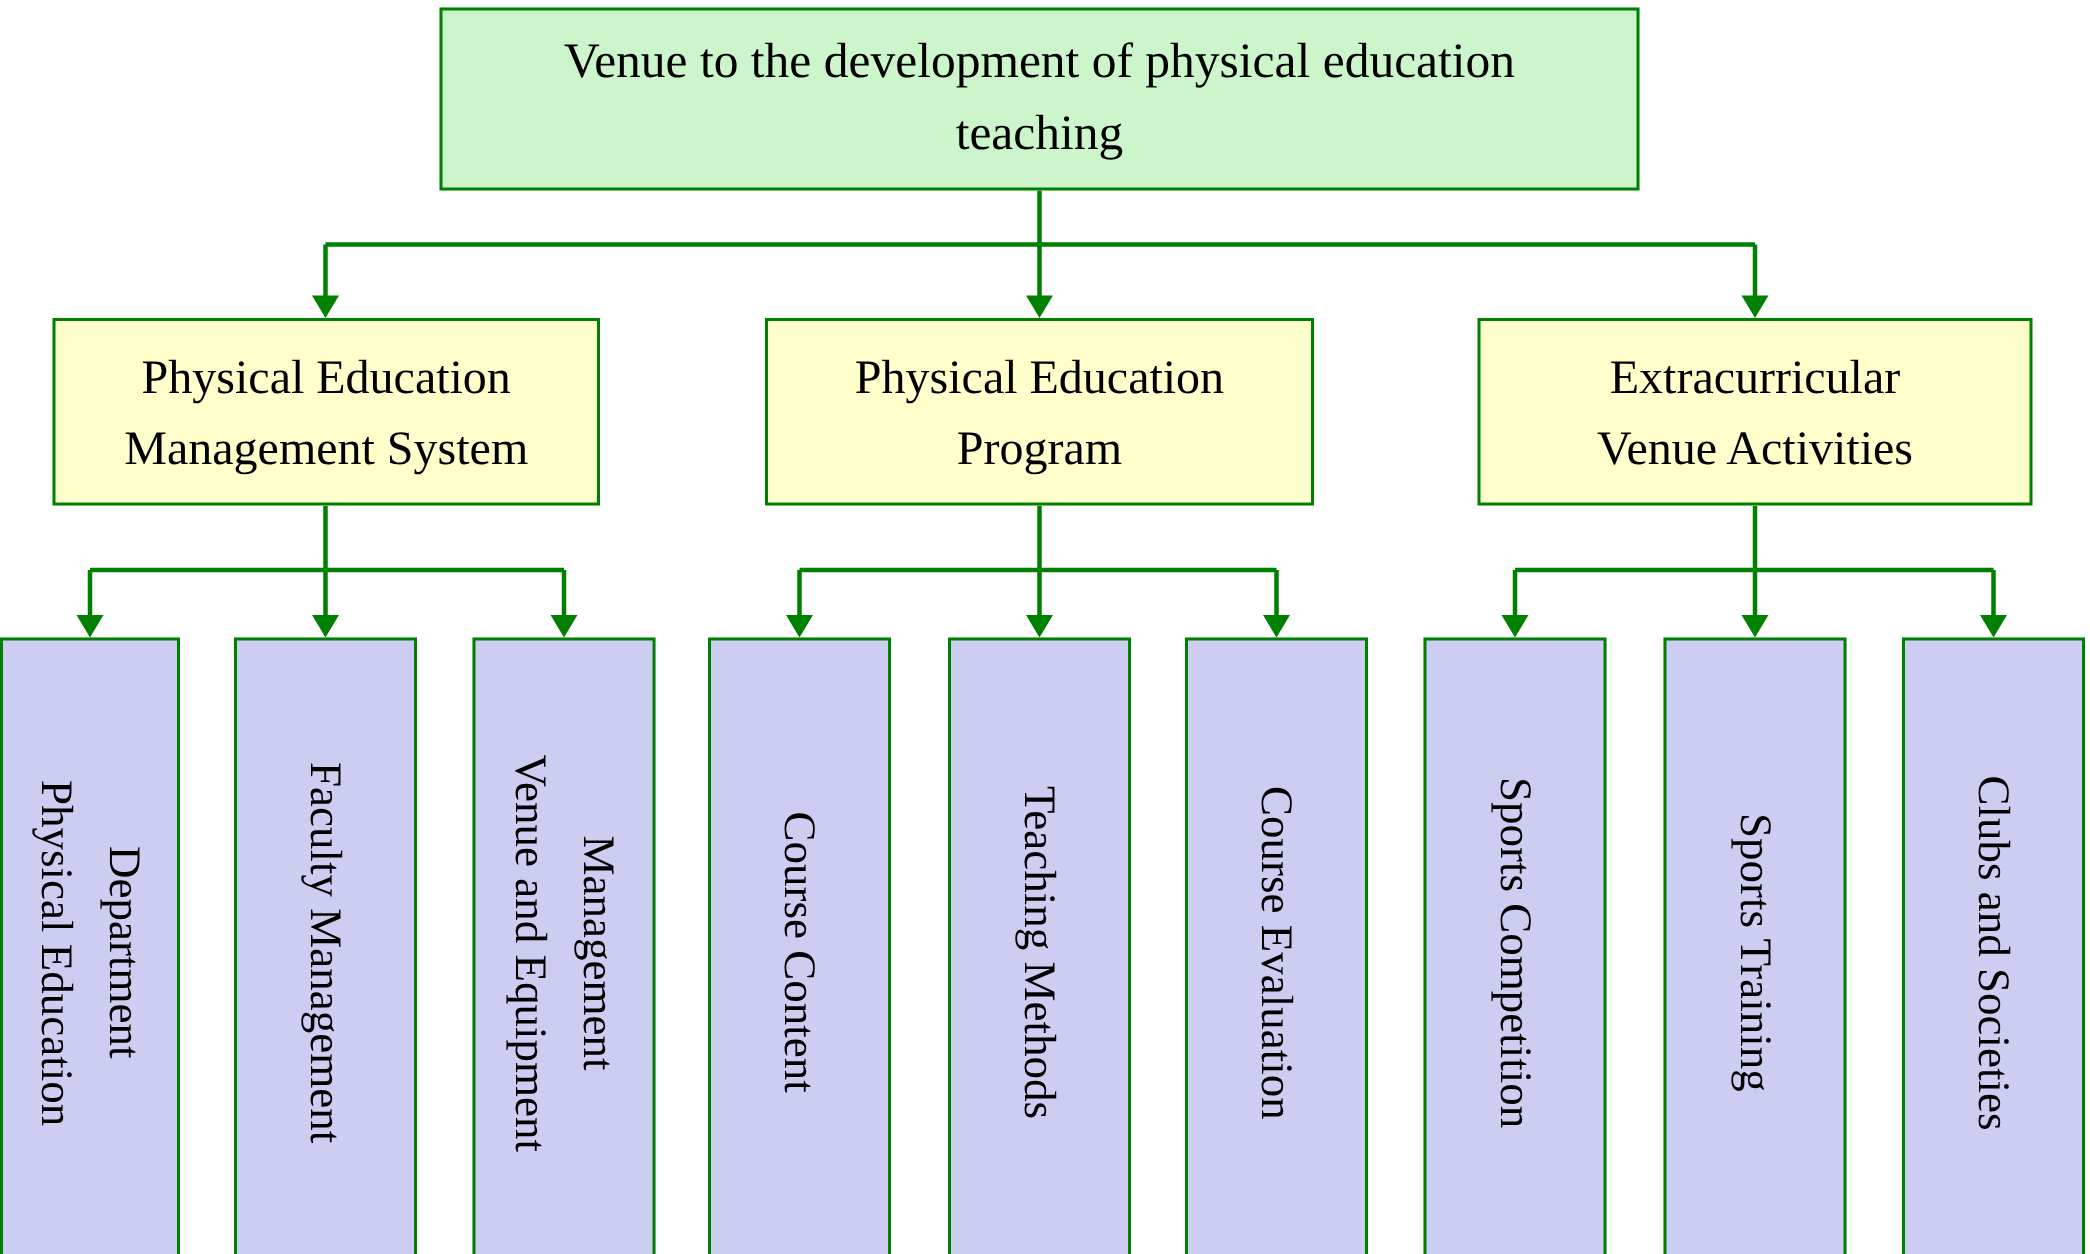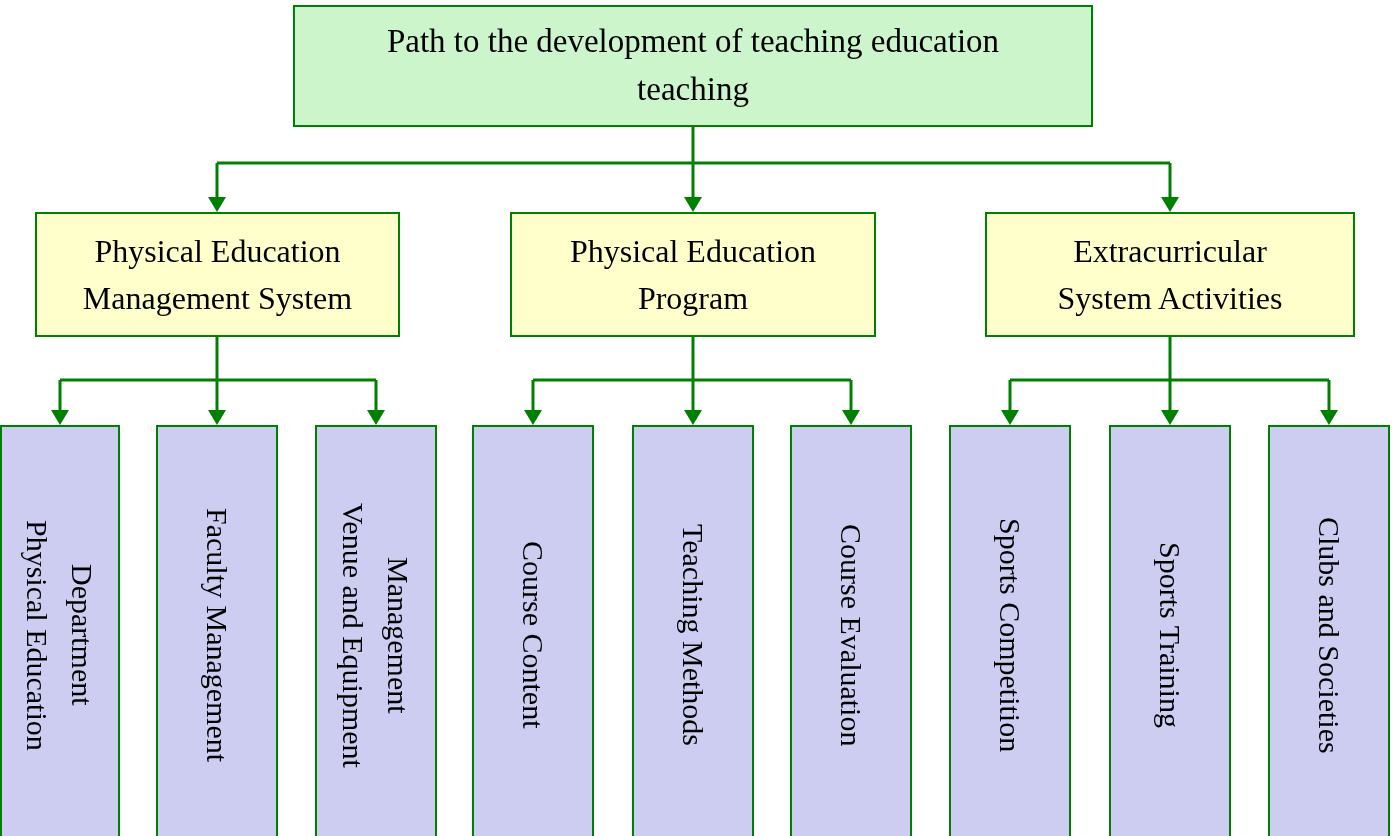--- a/index.html
+++ b/index.html
@@ -92,35 +92,35 @@
       <polygon points="524,410 542,410 533,425"></polygon>
       <polygon points="684,410 702,410 693,425"></polygon>
       <polygon points="842,410 860,410 851,425"></polygon>
       <polygon points="1001,410 1019,410 1010,425"></polygon>
       <polygon points="1161,410 1179,410 1170,425"></polygon>
       <polygon points="1320,410 1338,410 1329,425"></polygon>
     </g>
   </svg>
 
   <div class="node node-root">
-    <span class="label">Path to the development of teaching education
+    <span class="label">Venue to the development of physical education
 teaching</span>
   </div>
 
   <div class="node node-branch branch-0">
     <span class="label">Physical Education
 Management System</span>
   </div>
   <div class="node node-branch branch-1">
     <span class="label">Physical Education
 Program</span>
   </div>
   <div class="node node-branch branch-2">
     <span class="label">Extracurricular
-System Activities</span>
+Venue Activities</span>
   </div>
 
   <div class="node node-leaf leaf-0">
     <span class="label">Physical Education
 Department</span>
   </div>
   <div class="node node-leaf leaf-1">
     <span class="label">Faculty Management</span>
   </div>
   <div class="node node-leaf leaf-2">

